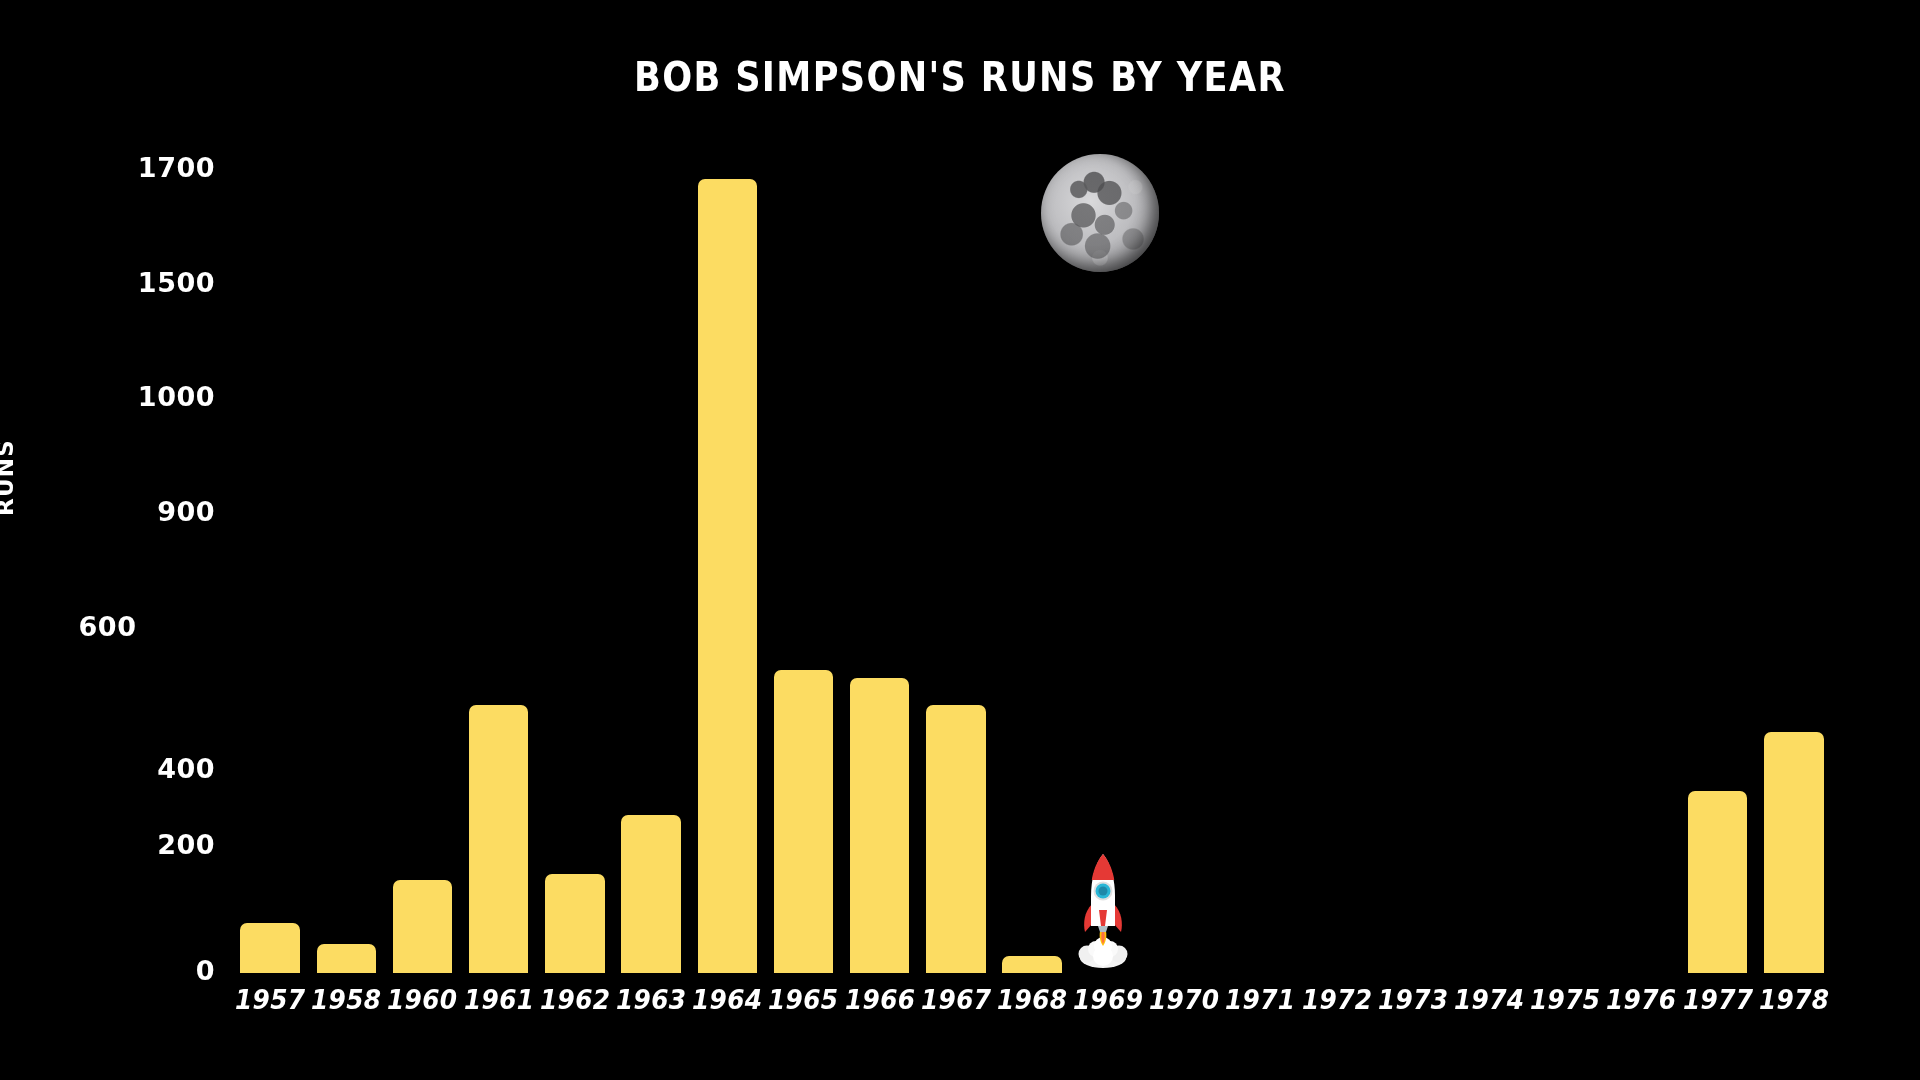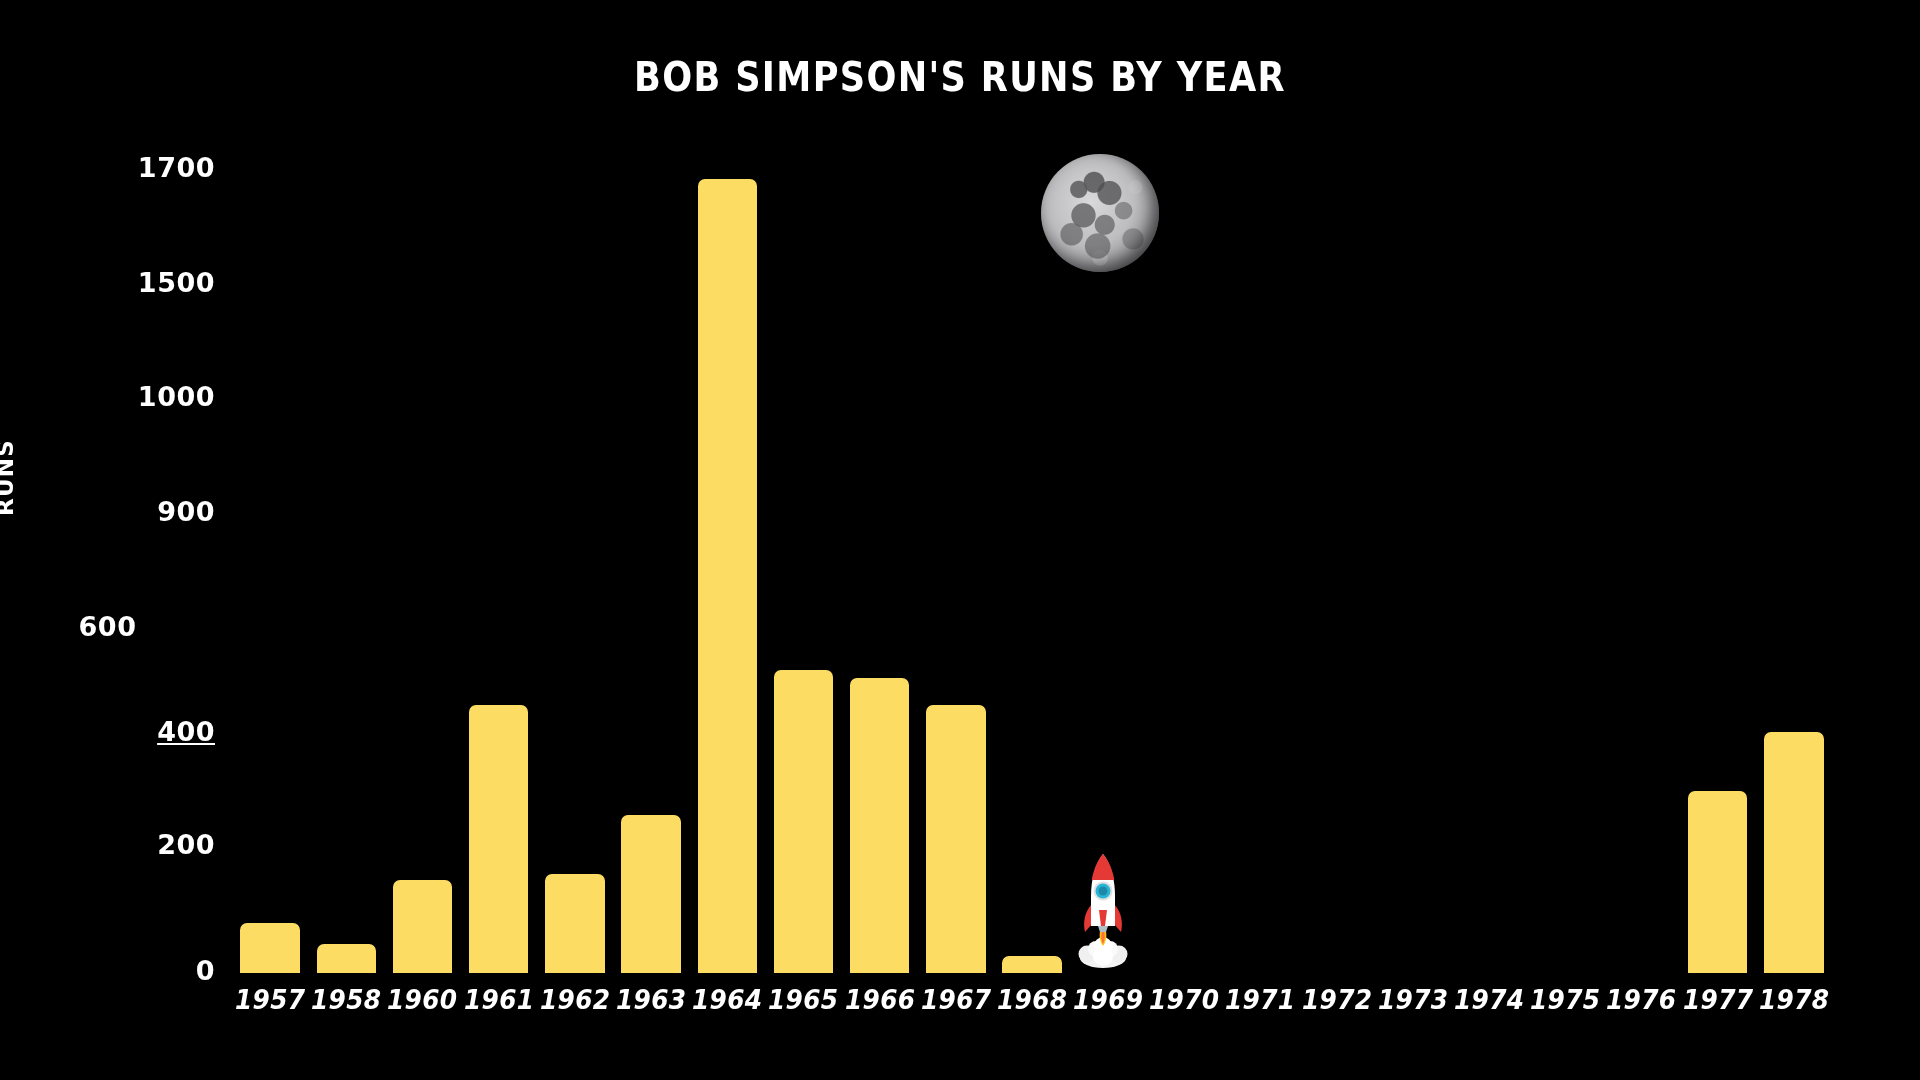--- a/index.html
+++ b/index.html
@@ -129,21 +129,21 @@
   <div class="chart-title">BOB SIMPSON'S RUNS BY YEAR</div>
 
   <div class="y-axis-label">RUNS</div>
 
   <div id="y-ticks">
       <div class="y-tick-wrap" style="top: 106px;">1700</div>
       <div class="y-tick-wrap" style="top: 220.714px;">1500</div>
       <div class="y-tick-wrap" style="top: 335.429px; text-align: right;">1000</div>
       <div class="y-tick-wrap" style="top: 450.143px;">900</div>
       <div class="y-tick-wrap" style="top: 564.857px; text-align: center;">600</div>
-      <div class="y-tick-wrap" style="top: 670px; text-decoration: underline;">400</div>
+      <div class="y-tick-wrap" style="top: 707px;">400</div>
       <div class="y-tick-wrap" style="top: 783px;">200</div>
       <div class="y-tick-wrap" style="top: 909px;">0</div>
     </div>
 
   <div class="bars" id="bars">
       <div class="bar-slot" style="left: 8.38095px; width: 59.4286px;">
         <div class="bar" style="height: 50.4743px; background: rgb(252, 220, 98);"></div>
       </div>
       <div class="bar-slot" style="left: 84.5714px; width: 59.4286px;">
         <div class="bar" style="height: 28.6786px; background: rgb(252, 220, 98);"></div>

